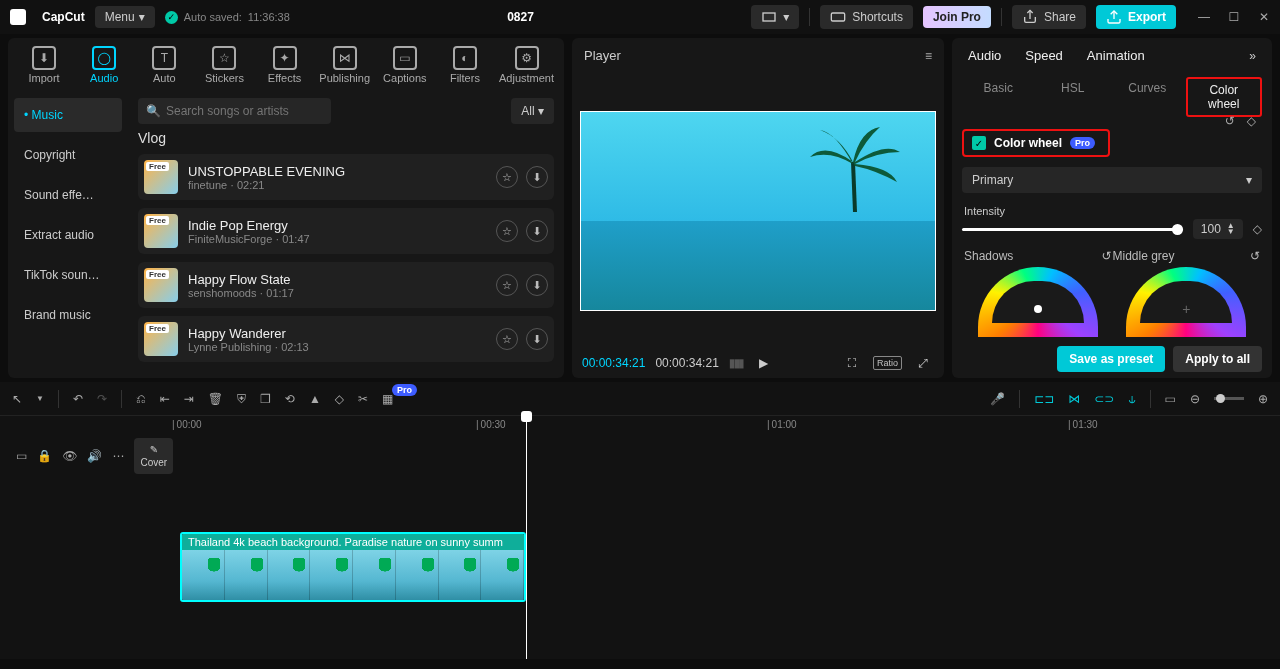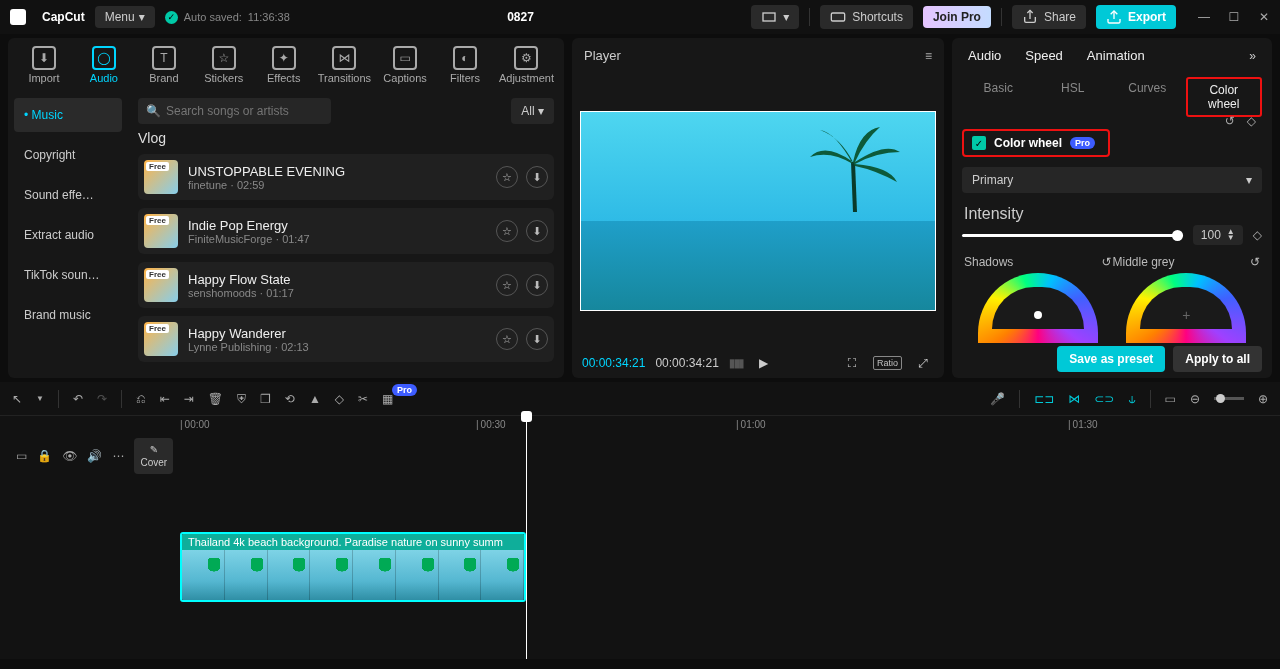--- a/index.html
+++ b/index.html
@@ -73,21 +73,21 @@
 .r-tabs .exp{margin-left:auto;color:#ccc;}
 .sub-tabs{display:flex;gap:2px;padding:4px 10px;justify-content:space-between;}
 .stab{flex:1;text-align:center;color:#888;font-size:12px;padding:4px 6px;border-radius:3px;}
 .stab.active{color:#eee;border:2px solid #e11;}
 .cw-row{margin:8px 10px 4px;border:2px solid #e11;border-radius:4px;padding:5px 8px;display:flex;align-items:center;gap:8px;width:148px;}
 .chk{width:14px;height:14px;background:#00c9a7;border-radius:2px;display:flex;align-items:center;justify-content:center;color:#000;font-size:10px;}
 .cw-lbl{color:#fff;font-weight:600;font-size:12px;}
 .pro-badge{background:#3d5cff;color:#fff;font-size:9px;padding:1px 5px;border-radius:8px;font-weight:700;}
 .cw-reset{position:absolute;right:16px;top:76px;display:flex;gap:12px;color:#aaa;}
 .select{margin:6px 10px;background:#262626;border:none;color:#ccc;padding:6px 10px;border-radius:4px;font-size:12px;display:flex;justify-content:space-between;}
-.int-lbl{margin:6px 12px 2px;color:#ccc;font-size:16px;}
+.int-lbl{margin:6px 12px 2px;color:#ccc;font-size:11px;}
 .int-row{display:flex;align-items:center;gap:10px;margin:0 10px;}
 .slider-track{flex:1;height:3px;background:#fff;position:relative;border-radius:2px;}
 .slider-thumb{position:absolute;right:0;top:-4px;width:11px;height:11px;background:#fff;border-radius:50%;}
 .int-val{background:#262626;color:#ccc;padding:3px 8px;border-radius:4px;font-size:12px;display:flex;align-items:center;gap:6px;}
 .wheels{display:flex;gap:1px;margin:10px 12px 0;}
 .wheel-col{flex:1;display:flex;flex-direction:column;align-items:center;gap:4px;}
 .wheel-head{width:100%;display:flex;justify-content:space-between;color:#bbb;font-size:12px;}
 .wheel{width:120px;height:70px;border-radius:60px 60px 0 0;background:conic-gradient(from 180deg,#ff0080,#ff8000,#fff200,#00ff80,#00c0ff,#4060ff,#a040ff,#ff0080);position:relative;overflow:hidden;}
 .wheel::after{content:"";position:absolute;inset:14px;border-radius:60px 60px 0 0;background:#1a1a1a;}
 .wheel .dot{position:absolute;left:50%;top:42px;width:8px;height:8px;background:#fff;border-radius:50%;transform:translate(-50%,-50%);z-index:2;}
@@ -185,33 +185,33 @@
         <div class="left-tab">
           <div class="ic">⬇</div>
           <span>Import</span>
         </div>
         <div class="left-tab active">
           <div class="ic">◯</div>
           <span>Audio</span>
         </div>
         <div class="left-tab">
           <div class="ic">T</div>
-          <span>Brand</span>
+          <span>Auto</span>
         </div>
         <div class="left-tab">
           <div class="ic">☆</div>
           <span>Stickers</span>
         </div>
         <div class="left-tab">
           <div class="ic">✦</div>
           <span>Effects</span>
         </div>
         <div class="left-tab">
           <div class="ic">⋈</div>
-          <span>Transitions</span>
+          <span>Publishing</span>
         </div>
         <div class="left-tab">
           <div class="ic">▭</div>
           <span>Captions</span>
         </div>
         <div class="left-tab">
           <div class="ic">◐</div>
           <span>Filters</span>
         </div>
         <div class="left-tab">
@@ -237,21 +237,21 @@
           <button class="all-btn">All ▾</button>
         </div>
         <h4>Vlog</h4>
         <div id="track-list">
             <div class="track">
               <div class="thumb">
                 <span class="free">Free</span>
               </div>
               <div class="tinfo">
                 <div class="tt">UNSTOPPABLE EVENING</div>
-                <div class="ta">finetune · 02:59</div>
+                <div class="ta">finetune · 02:21</div>
               </div>
               <div class="tact">
                 <span class="iconbtn">☆</span>
                 <span class="iconbtn">⬇</span>
               </div>
             </div>
             <div class="track">
               <div class="thumb">
                 <span class="free">Free</span>
               </div>
@@ -419,23 +419,23 @@
       <span>▭</span>
       <span>⊖</span>
       <span style="width:30px;height:3px;background:#555;display:inline-block;position:relative">
           <span style="position:absolute;left:2px;top:-3px;width:9px;height:9px;background:#ccc;border-radius:50%"></span>
         </span>
       <span>⊕</span>
     </div>
   </div>
   <div style="position:relative;flex:1;">
     <div class="tl-ruler">
-      <span class="mark" style="left:180px">00:00</span>
+      <span class="mark" style="left:172px">00:00</span>
       <span class="mark" style="left:476px">00:30</span>
-      <span class="mark" style="left:736px">01:00</span>
+      <span class="mark" style="left:767px">01:00</span>
       <span class="mark" style="left:1068px">01:30</span>
     </div>
     <div class="tl-body">
       <div class="tl-left">
         <span>▭</span>
         <span>🔒</span>
         <span>👁</span>
         <span>🔊</span>
         <span>⋯</span>
         <div class="cover-btn">

